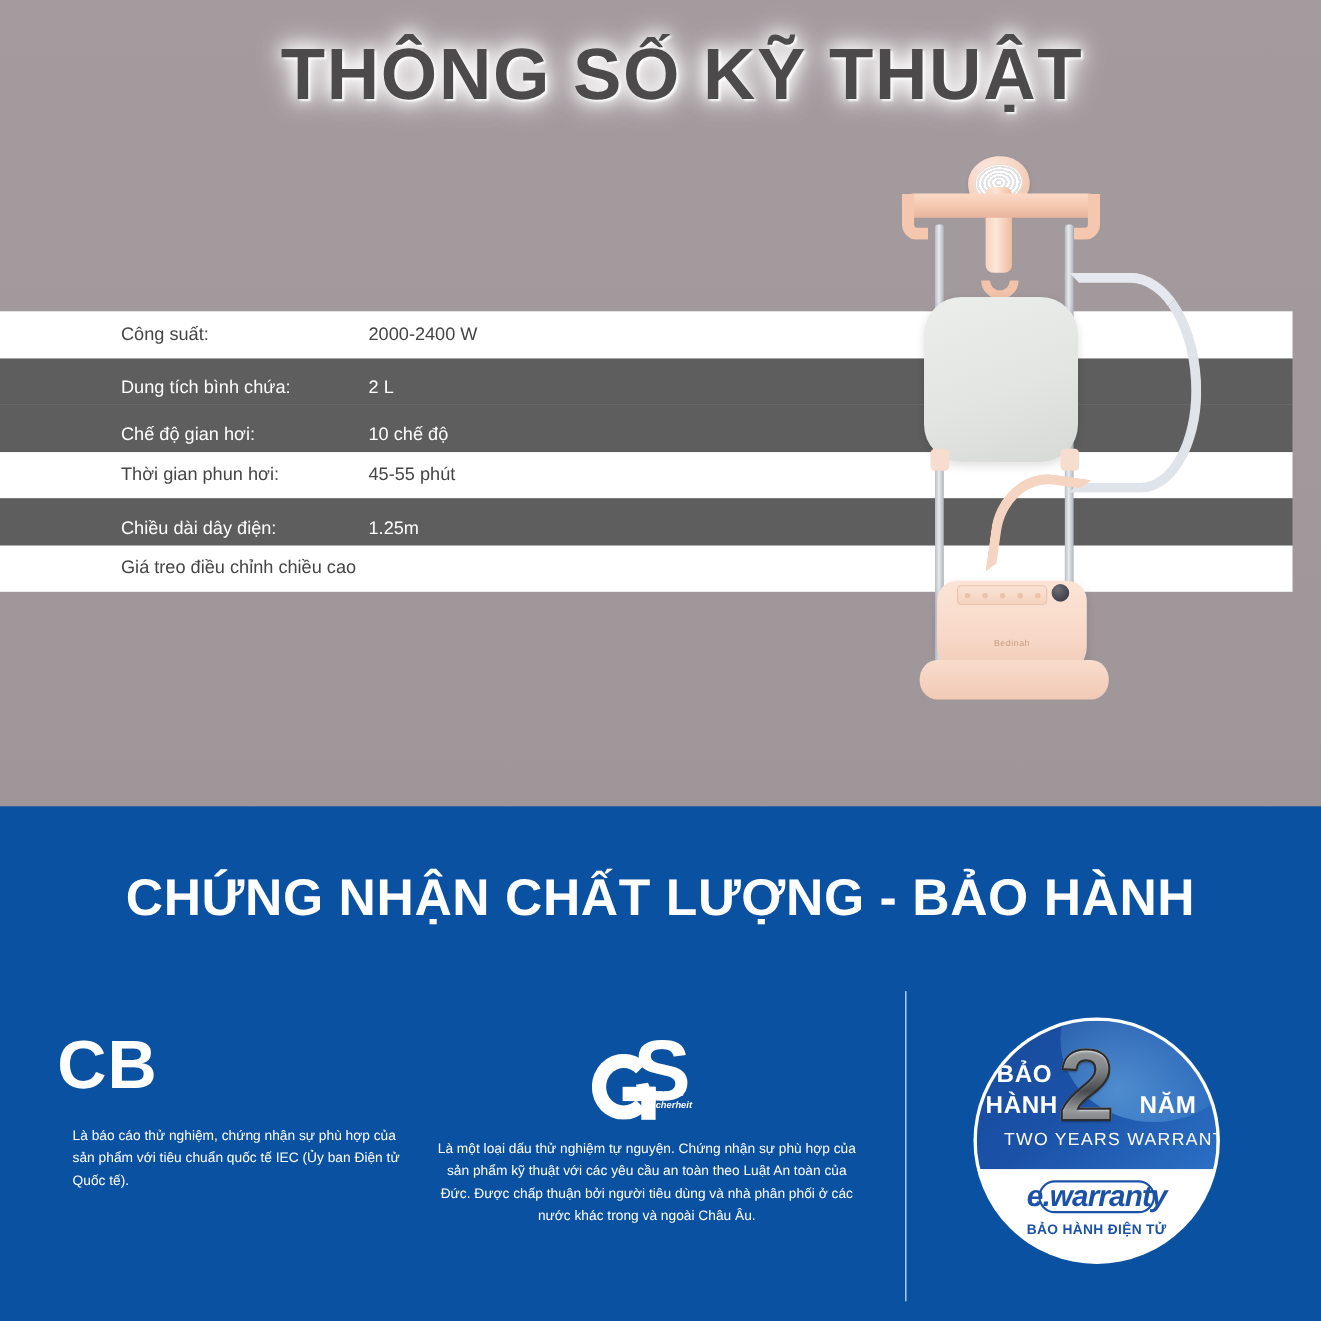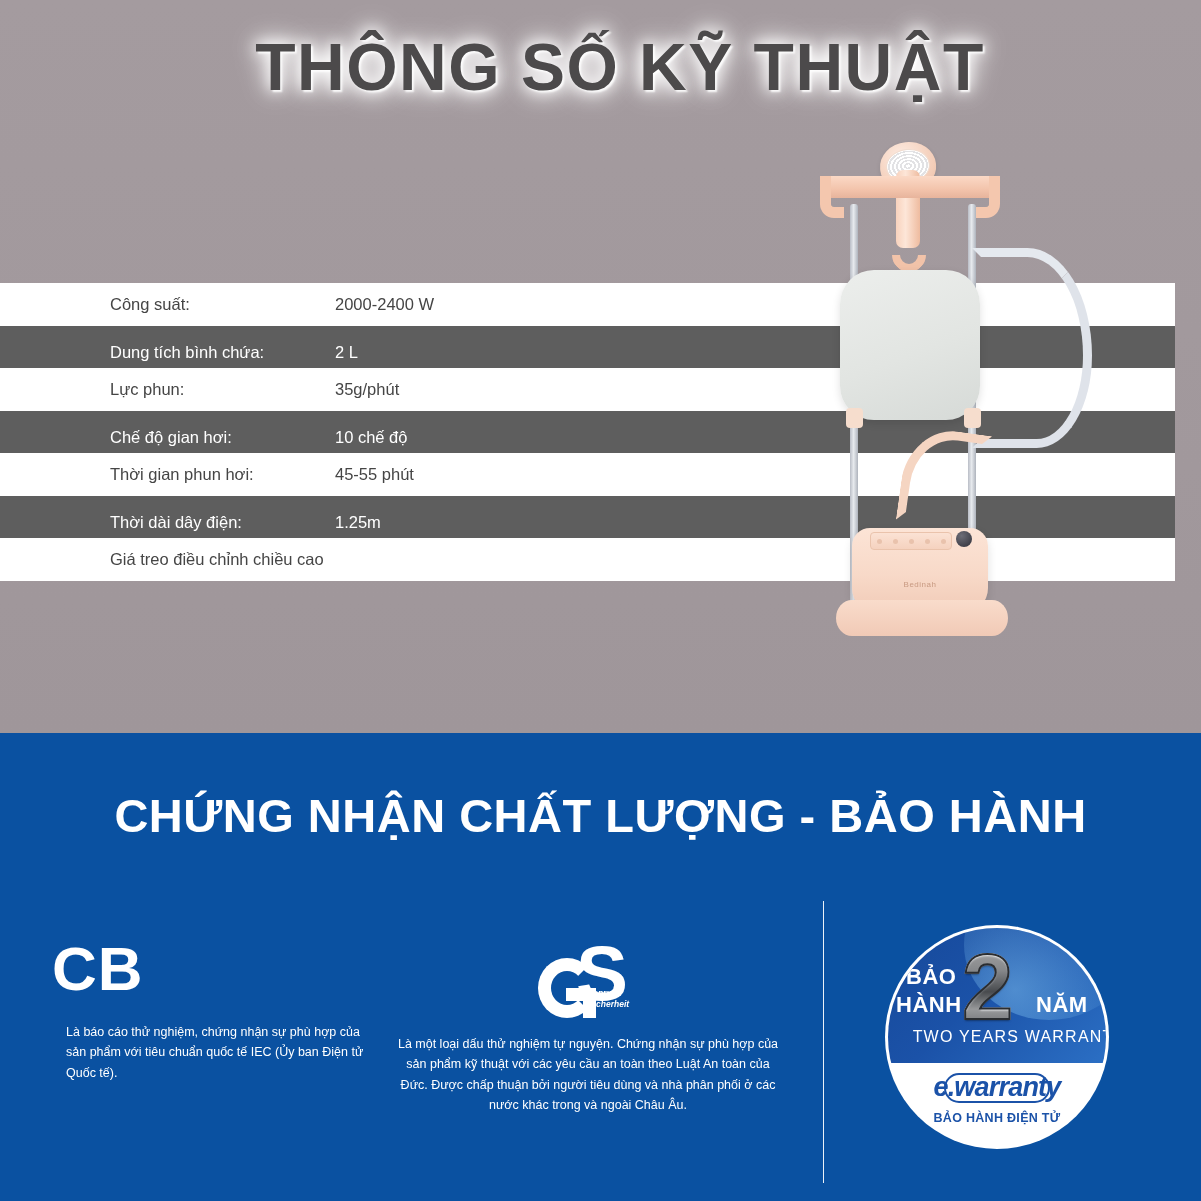--- a/index.html
+++ b/index.html
@@ -414,37 +414,33 @@
       <div class="spec-row light">
         <span class="spec-label">Công suất:</span>
         <span class="spec-value">2000-2400 W</span>
       </div>
 
       <div class="spec-row dark">
         <span class="spec-label">Dung tích bình chứa:</span>
         <span class="spec-value">2 L</span>
       </div>
 
-      <div class="spec-row light">
-        <span class="spec-label">Lực phun:</span>
-        <span class="spec-value">35g/phút</span>
-      </div>
 
       <div class="spec-row dark">
         <span class="spec-label">Chế độ gian hơi:</span>
         <span class="spec-value">10 chế độ</span>
       </div>
 
       <div class="spec-row light">
         <span class="spec-label">Thời gian phun hơi:</span>
         <span class="spec-value">45-55 phút</span>
       </div>
 
       <div class="spec-row dark">
-        <span class="spec-label">Thời dài dây điện:</span>
+        <span class="spec-label">Chiều dài dây điện:</span>
         <span class="spec-value">1.25m</span>
       </div>
 
       <div class="spec-row light">
         <span class="spec-label" style="width:auto;white-space:nowrap;">Giá treo điều chỉnh chiều cao</span>
         <span class="spec-value"></span>
       </div>
 
     </div>
 

